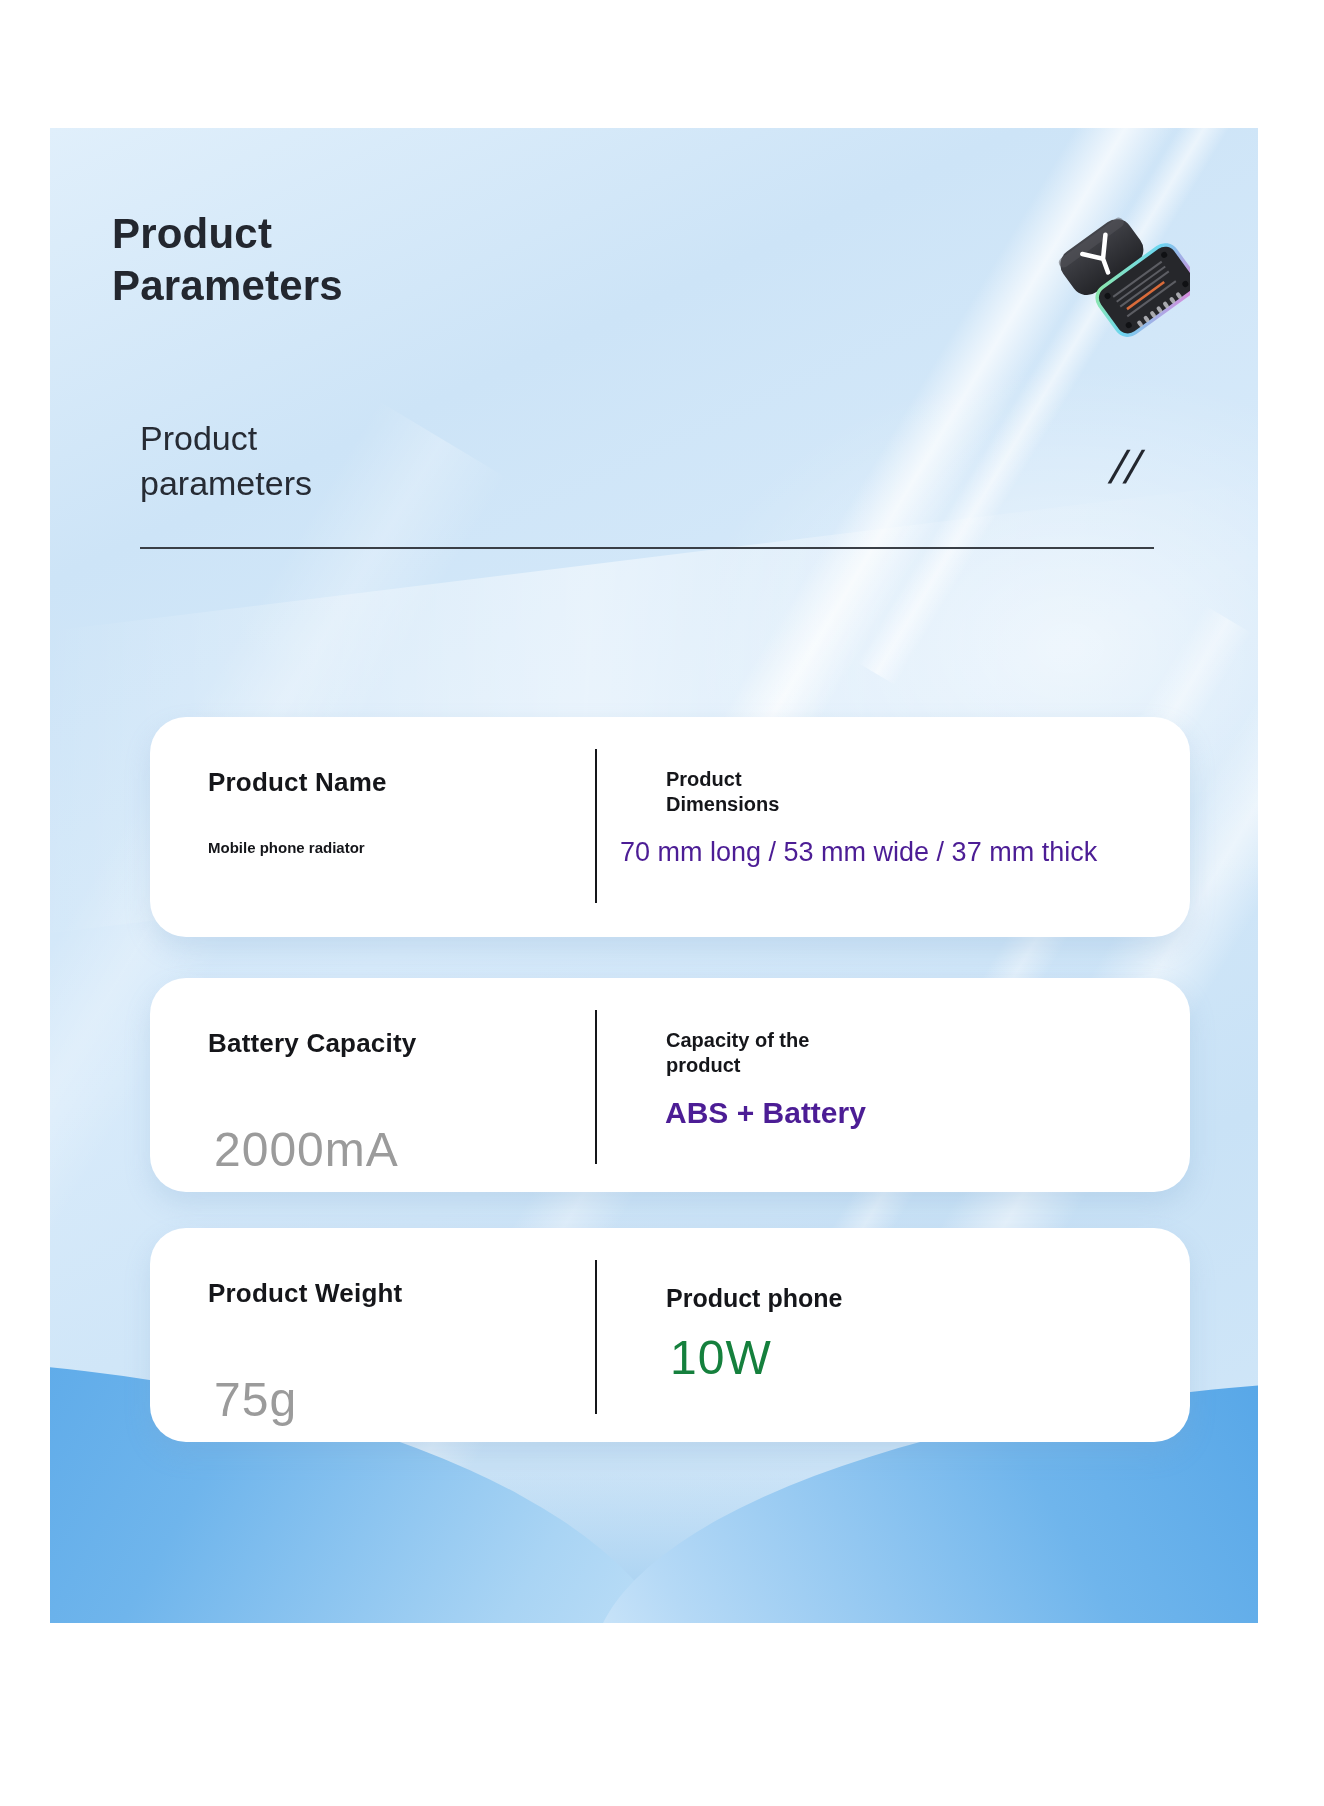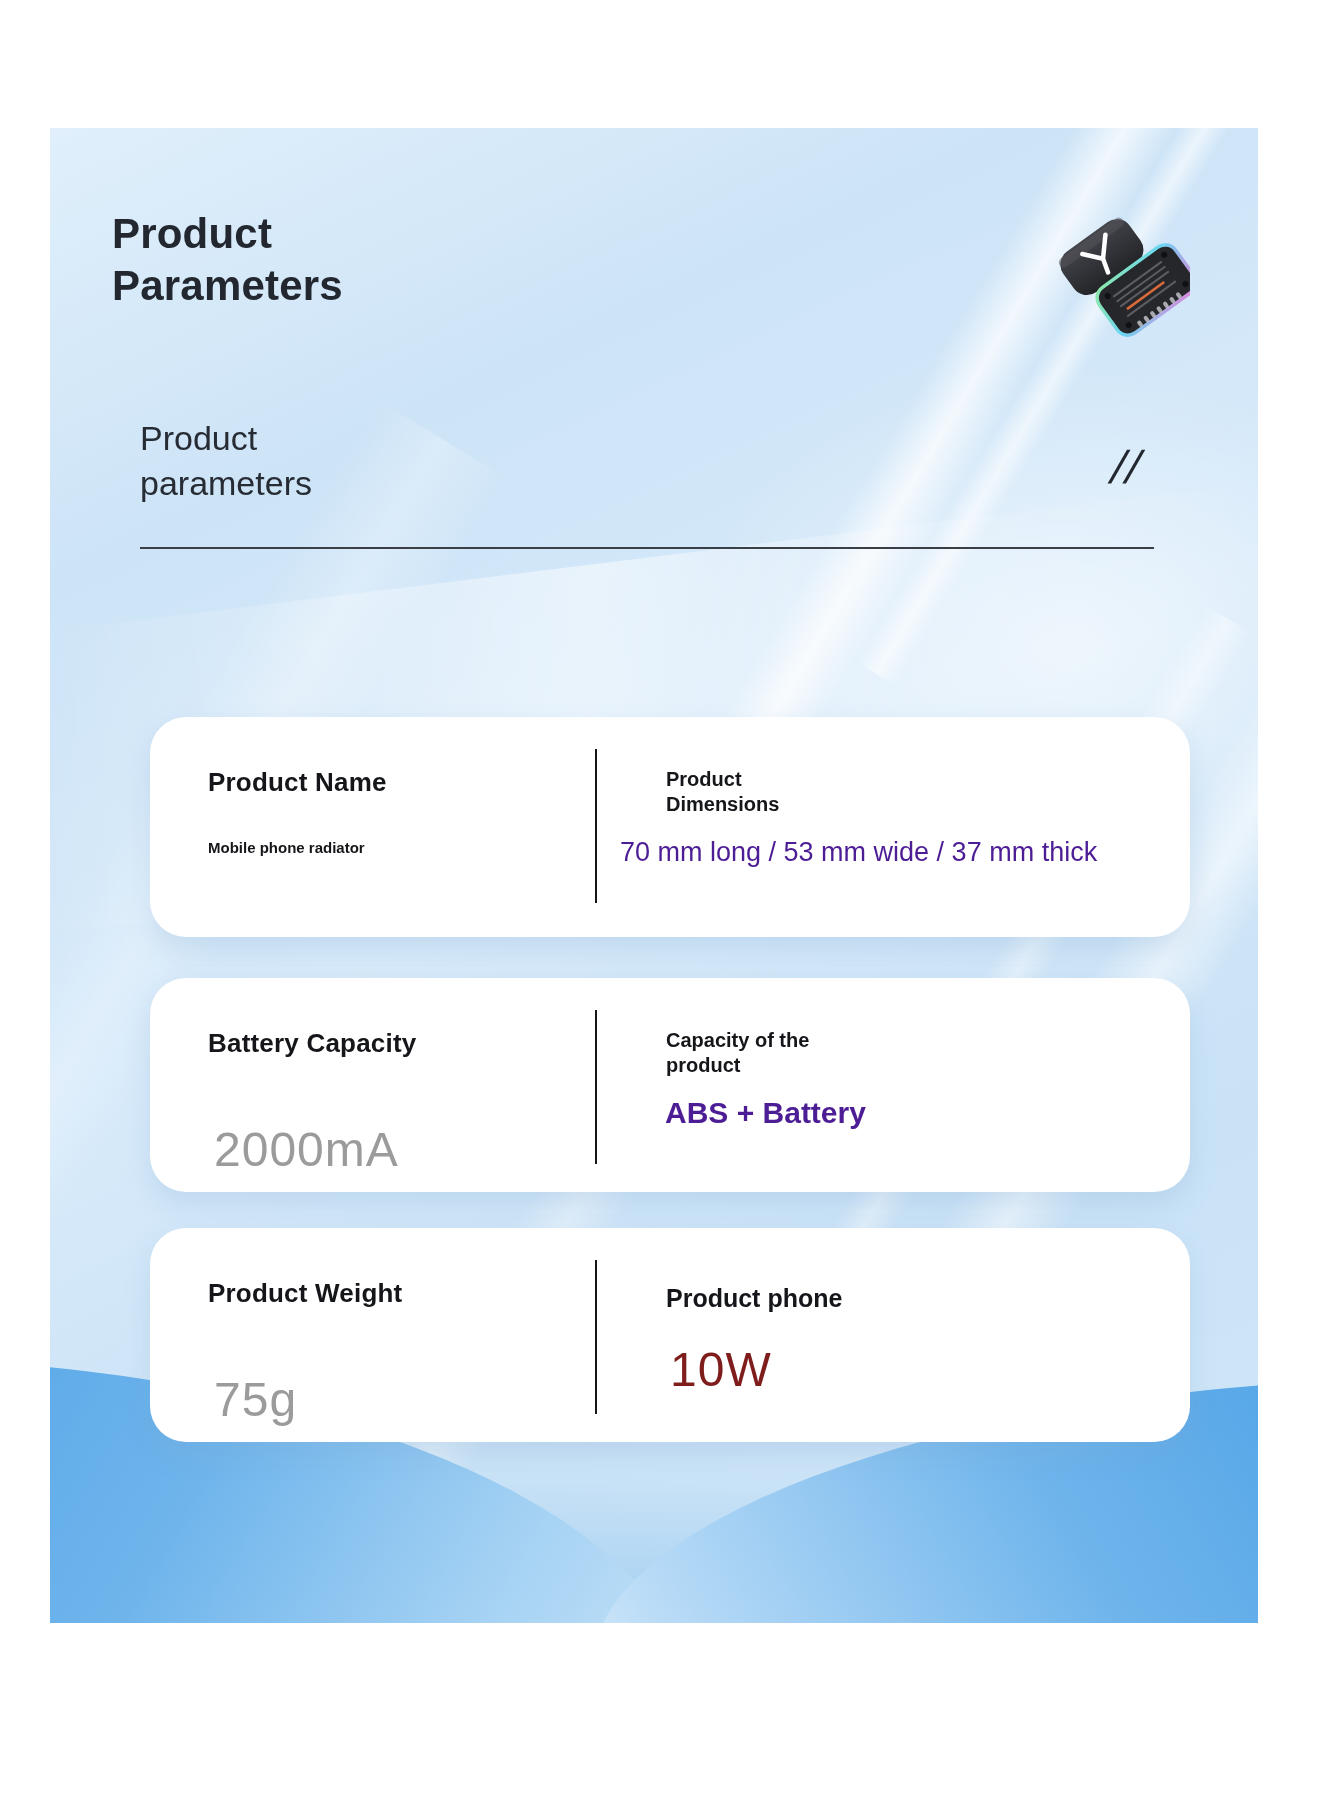--- a/index.html
+++ b/index.html
@@ -98,22 +98,22 @@
     position:absolute;left:516px;top:50px;
     font-size:20px;line-height:25px;font-weight:600;color:#15161a;
   }
   .rlbl.big{font-size:25px;top:55px;line-height:30px;}
   .rval-dark-md{
     position:absolute;left:470px;top:120px;
     font-size:27px;font-weight:500;color:#4c1d95;
   }
   .rval-dark-md.material{left:515px;top:118px;font-size:30px;font-weight:600;}
   .rval-gray-lg{
-    position:absolute;left:520px;top:114px;
-    font-size:48px;font-weight:400;color:#7f1d1d;letter-spacing:1px;
+    position:absolute;left:520px;top:102px;
+    font-size:48px;font-weight:400;color:#15803d;letter-spacing:1px;
   }
   .photo{position:absolute;left:990px;top:67px;width:150px;height:150px;}
 </style>
 </head>
 <body>
 
 <div class="panel">
   <div class="ray r1"></div>
   <div class="ray r2"></div>
   <div class="ray r3"></div>

